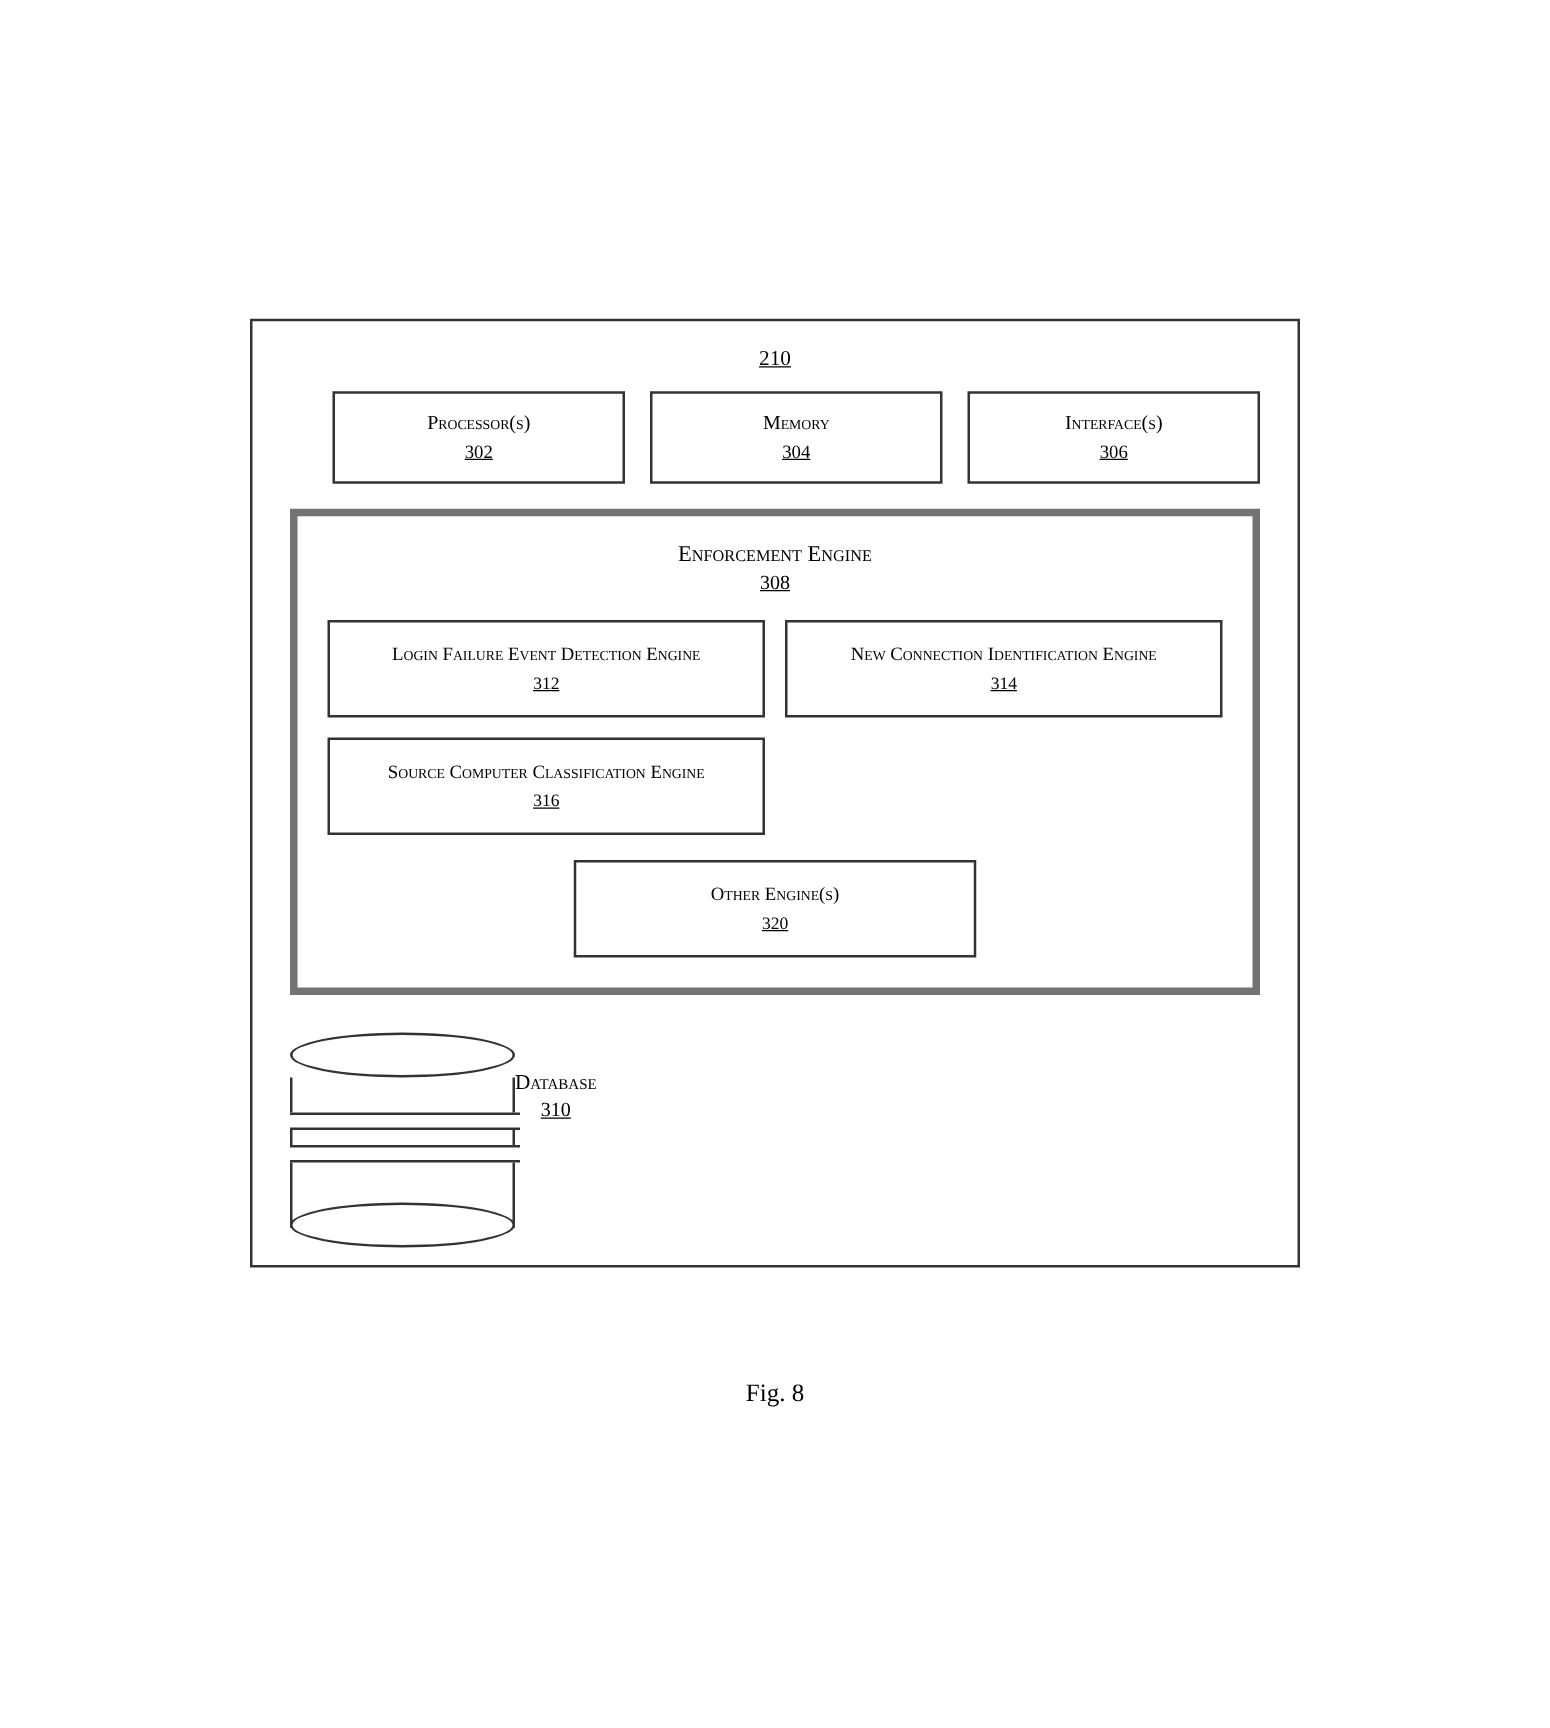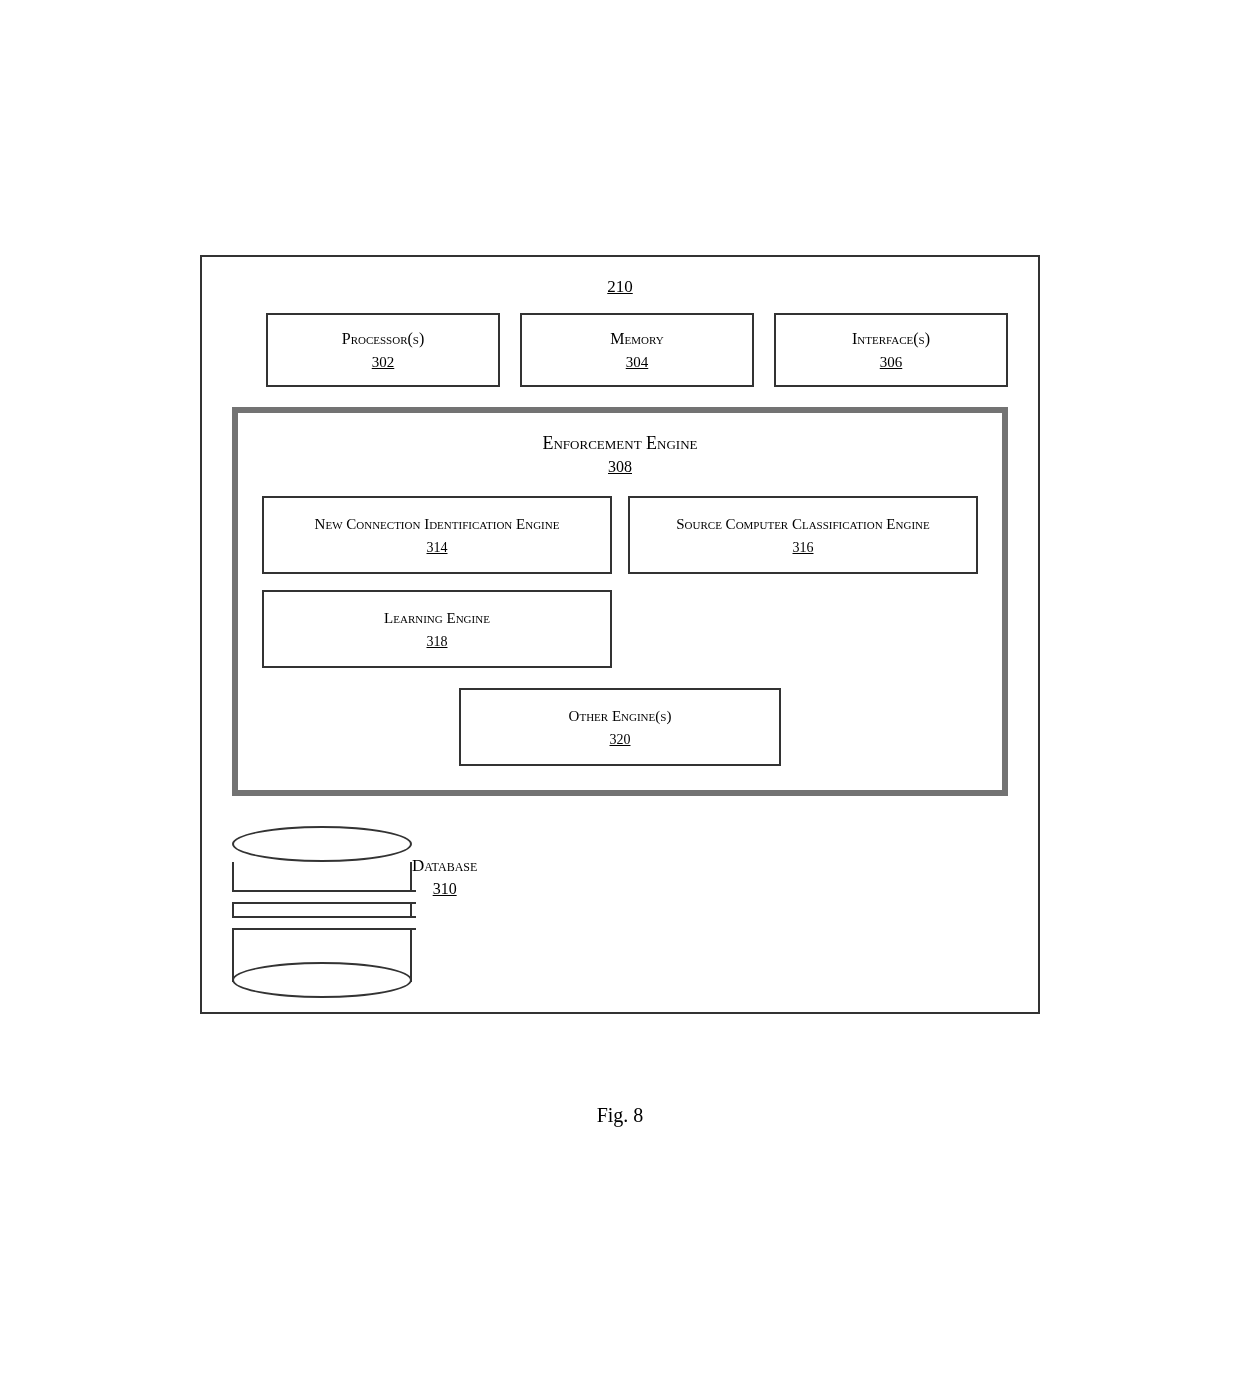--- a/index.html
+++ b/index.html
@@ -249,30 +249,30 @@
         <div class="component-number">306</div>
       </div>
     </div>
 
     <div class="enforcement-box">
       <div class="enforcement-title">Enforcement Engine</div>
       <div class="enforcement-number">308</div>
 
       <div class="engine-grid">
         <div class="engine-box">
+          <div class="engine-title">Login Failure Event Detection Engine</div>
+          <div class="engine-number">312</div>
+        </div>
+        <div class="engine-box">
           <div class="engine-title">New Connection Identification Engine</div>
           <div class="engine-number">314</div>
         </div>
         <div class="engine-box">
           <div class="engine-title">Source Computer Classification Engine</div>
           <div class="engine-number">316</div>
-        </div>
-        <div class="engine-box">
-          <div class="engine-title">Learning Engine</div>
-          <div class="engine-number">318</div>
         </div>
       </div>
 
       <div class="other-engine-row">
         <div class="other-engine-box">
           <div class="engine-title">Other Engine(s)</div>
           <div class="engine-number">320</div>
         </div>
       </div>
 

